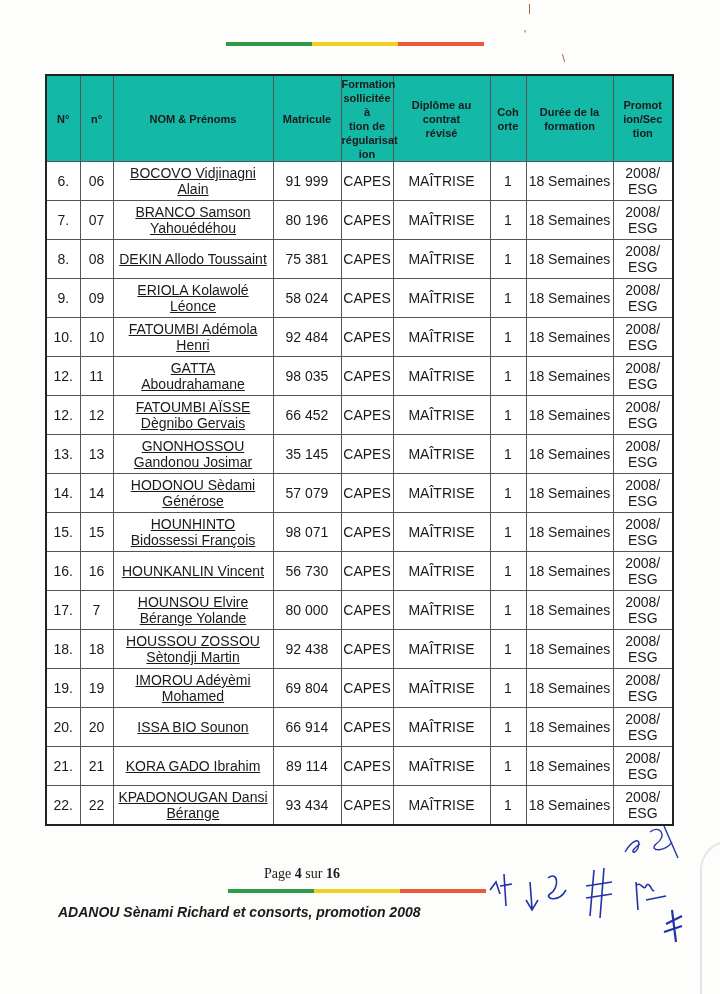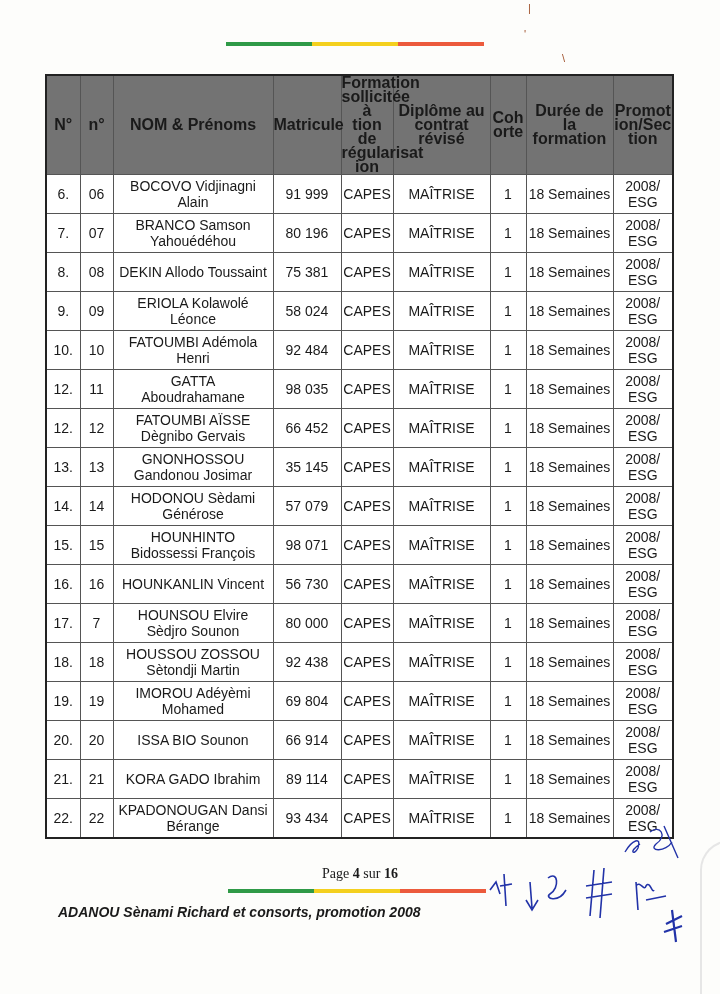--- a/index.html
+++ b/index.html
@@ -14,31 +14,31 @@
   .g { background: #2f9a47; } .y { background: #f4d01e; } .r { background: #ec5a3c; }
 
   table.roster {
     position: absolute; left: 45px; top: 74px; width: 627px;
     border-collapse: collapse; border: 2px solid #222; table-layout: fixed;
   }
   table.roster th, table.roster td {
     border: 1px solid #555; text-align: center; vertical-align: middle; padding: 0;
   }
   table.roster th {
-    background: #737373; font-weight: bold; font-size: 16px; line-height: 14px; height: 85px;
+    background: #14b8a6; font-weight: bold; font-size: 11px; line-height: 14px; height: 85px;
   }
   table.roster td { height: 38px; font-size: 14px; line-height: 16px; background: #fff; }
   td.c-seq { font-size: 12px; text-align: right; padding-right: 5px; }
   td.c-num { font-size: 12px; font-weight: normal; }
-  td.c-name { text-align: left; padding-left: 6px; font-size: 14px; }
+  td.c-name { text-align: left; padding-left: 6px; font-size: 14px; text-decoration: underline; }
   td.c-mat { font-size: 15px; }
   td.c-dur { font-size: 13px; }
   td.c-promo { font-size: 13px; line-height: 15px; }
 
-  .page-num { position: absolute; left: 0; width: 720px; top: 866px; text-align: center;
+  .page-num { position: absolute; left: 0; width: 604px; top: 866px; text-align: center;
     font-family: "Liberation Serif", serif; font-size: 14px; }
   .page-num b { font-weight: bold; }
   .footer-caption { position: absolute; left: 58px; top: 904px; font-size: 14px;
     font-weight: bold; font-style: italic; }
   .sig { position: absolute; color: #2233a8; font-family: "DejaVu Serif", serif; font-style: italic; }
   .edge-curl { position: absolute; right: -30px; top: 840px; width: 48px; height: 160px;
     border-left: 2px solid #e6e6e6; border-top: 2px solid #e6e6e6; border-radius: 30px 0 0 0; }
   .stray { position: absolute; color: #a0522d; font-size: 11px; }
 </style>
 </head>
@@ -217,21 +217,21 @@
         <td class="c-mat"><span>56 730</span></td>
         <td class="c-form"><span>CAPES</span></td>
         <td class="c-dip"><span>MAÎTRISE</span></td>
         <td class="c-coh"><span>1</span></td>
         <td class="c-dur"><span>18 Semaines</span></td>
         <td class="c-promo"><span>2008/</span><br><span>ESG</span></td>
       </tr>
       <tr>
         <td class="c-seq"><span>17.</span></td>
         <td class="c-num"><span>7</span></td>
-        <td class="c-name"><span>HOUNSOU Elvire</span><br><span>Sèdjro Sounon</span></td>
+        <td class="c-name"><span>HOUNSOU Elvire</span><br><span>Bérange Yolande</span></td>
         <td class="c-mat"><span>80 000</span></td>
         <td class="c-form"><span>CAPES</span></td>
         <td class="c-dip"><span>MAÎTRISE</span></td>
         <td class="c-coh"><span>1</span></td>
         <td class="c-dur"><span>18 Semaines</span></td>
         <td class="c-promo"><span>2008/</span><br><span>ESG</span></td>
       </tr>
       <tr>
         <td class="c-seq"><span>18.</span></td>
         <td class="c-num"><span>18</span></td>

